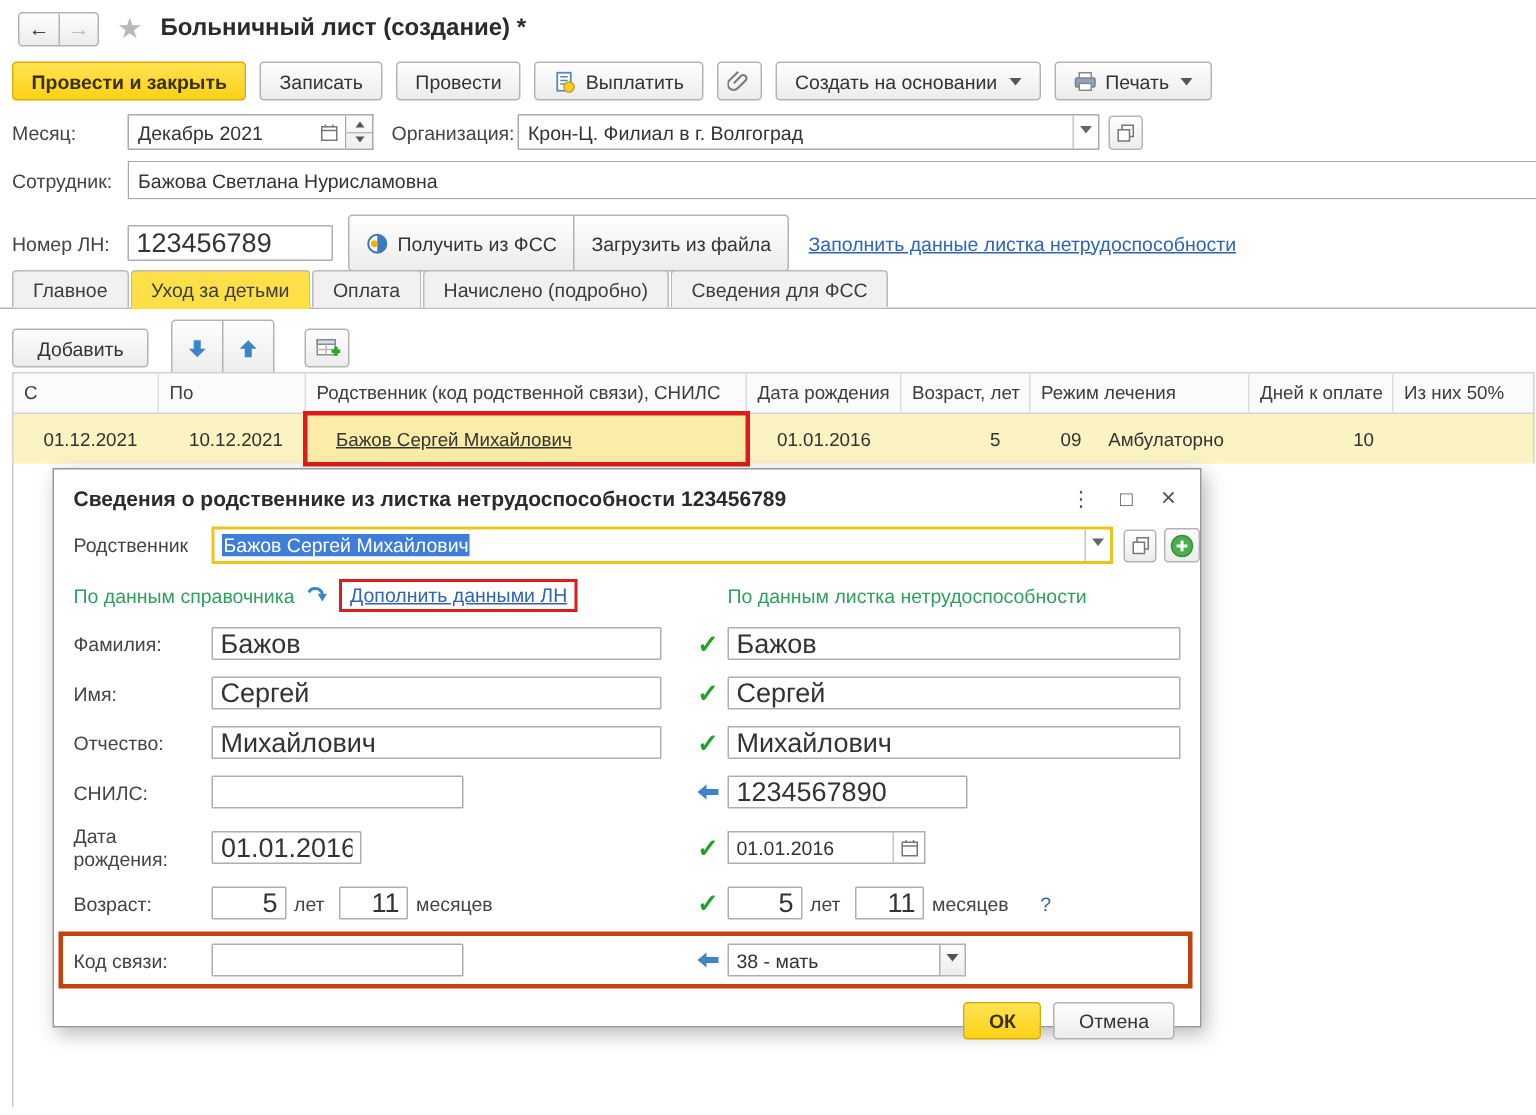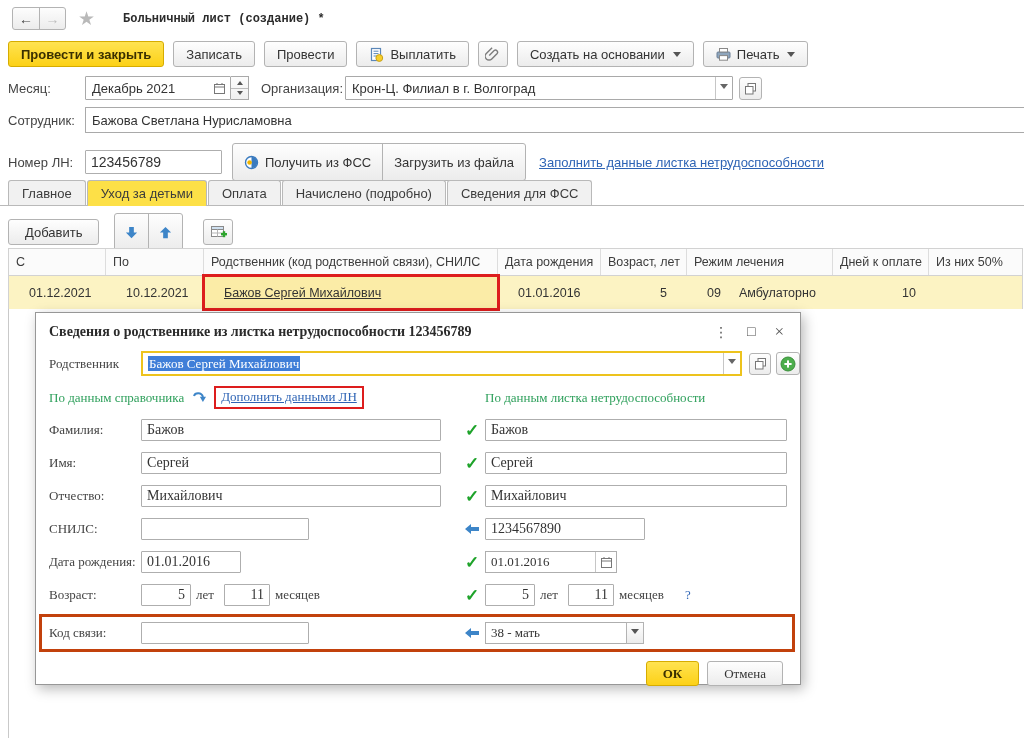--- a/index.html
+++ b/index.html
@@ -9,21 +9,21 @@
     font-family:"Liberation Sans", sans-serif; font-size:13px; color:#333;
     overflow:hidden;
   }
   
   .titlebar { position:absolute; top:7px; left:12px; display:flex; align-items:center; }
   .navgrp { display:flex; border:1px solid #b3b3b3; border-radius:3px; overflow:hidden; height:23px; background:linear-gradient(#fdfdfd,#ececec); }
   .navbtn { width:26px; display:flex; align-items:center; justify-content:center; font-size:14px; font-weight:bold; color:#444; cursor:default; }
   .navbtn + .navbtn { border-left:1px solid #b3b3b3; }
   .navbtn.disabled { color:#bdbdbd; }
   .star { color:#b9b9b9; font-size:19px; margin-left:12px; }
-  .page-title { font-size:12px; font-weight:700; color:#2b2b2b; margin-left:28px;font-family:Liberation Mono, monospace; }
+  .page-title { font-size:16px; font-weight:700; color:#2b2b2b; margin-left:12px; }
   
   .toolbar { position:absolute; top:41px; left:8px; display:flex; align-items:center; gap:9px; }
   .btn {
     height:26px; padding:0 12px; background:linear-gradient(#fefefe,#ececec);
     border:1px solid #b3b3b3; border-radius:3px; display:inline-flex; align-items:center;
     gap:6px; font-family:inherit; font-size:13px; color:#333; white-space:nowrap; cursor:default;
   }
   .btn.primary { background:linear-gradient(#ffe351,#fcd117); border-color:#d6ac00; font-weight:700; color:#3a3000; }
   .caret { width:0; height:0; border:4px solid transparent; border-top:5px solid #555; margin-top:5px; margin-left:2px; }
   .iconbtn { width:30px; padding:0; justify-content:center; }
@@ -55,31 +55,31 @@
   .grid { position:absolute; top:248px; left:8px; width:1015px; }
   .thead { display:flex; height:28px; border:1px solid #d2d2d2; background:#fbfbfb; align-items:stretch; font-size:12.5px; color:#3c3c3c; }
   .th { display:flex; align-items:center; padding:0 7px; border-right:1px solid #ddd; overflow:hidden; white-space:nowrap; }
   .trow { display:flex; height:33px; background:#fcf3c3; align-items:stretch; font-size:12.5px; border-left:1px solid #d2d2d2; border-right:1px solid #d2d2d2; }
   .td { display:flex; align-items:center; padding:0 20px; overflow:hidden; white-space:nowrap; }
   .c0{width:97px}.c1{width:98px}.c2{width:294px}.c3{width:103px}.c4{width:86px}.c5{width:146px}.c6{width:96px}.c7{width:93px}
   .td.right { justify-content:flex-end; }
   .cell-hl { outline:3px solid #dd1d1d; outline-offset:-1px; background:#fbeca7; }
   .cell-link { color:#333; text-decoration:underline; }
   
-  .dialog { position:absolute; top:312px; left:35px; width:766px; height:373px; background:#fff; border:1px solid #979797; box-shadow:3px 4px 12px rgba(0,0,0,.28); z-index:10;font-family:Liberation Serif, serif; }
+  .dialog { position:absolute; top:312px; left:35px; width:766px; height:373px; background:#fff; border:1px solid #979797; box-shadow:3px 4px 12px rgba(0,0,0,.28); z-index:10; }
   .dlg-title { display:flex; align-items:center; padding:9px 16px 0 13px; font-size:14px; font-weight:700; color:#2b2b2b; }
   .dlg-winbtns { margin-left:auto; display:flex; align-items:center; gap:19px; color:#555; font-weight:400; }
   .dlg-winbtns span { font-size:14px; }
   .dlg-row { display:flex; align-items:center; padding-left:13px; }
   .dlbl { width:92px; color:#444; flex:none; }
   .lzone { width:318px; display:flex; align-items:center; flex:none; }
   .mzone { width:26px; display:flex; align-items:center; justify-content:center; flex:none; }
   .rzone { display:flex; align-items:center; flex:1; }
   .check { color:#1ea32a; font-size:17px; font-weight:700; line-height:1; }
-  input.tf { height:22px; border:1px solid #aeaeae; border-radius:1px; font-family:inherit; font-size:14px; color:#333; padding:0 5px; background:#fff; }
+  input.tf { height:22px; border:1px solid #aeaeae; border-radius:1px; font-family:inherit; font-size:18px; color:#333; padding:0 5px; background:#fff; }
   input.num { text-align:right; }
   .combo { display:flex; align-items:center; height:22px; border:1px solid #aeaeae; background:#fff; }
   .combo .val { flex:1; padding:0 5px; white-space:nowrap; overflow:hidden; }
   .combo .sect { height:100%; display:flex; align-items:center; justify-content:center; border-left:1px solid #c6c6c6; }
   .combo-focus { height:25px; border:2px solid #edc31d; }
   .sel-text { background:#3f7ed8; color:#fff; padding:0 1px; }
   .green-h { color:#2fa05c; white-space:nowrap; }
   .redbox-link { border:2px solid #dd1d1d; padding:1px 5px 2px 5px; margin-left:7px; }
   .red-frame { border:3px solid #c2410c; margin:8px 5px 0 3px; padding:5px 0; }
   .red-frame .dlg-row { padding-left:7px; }

